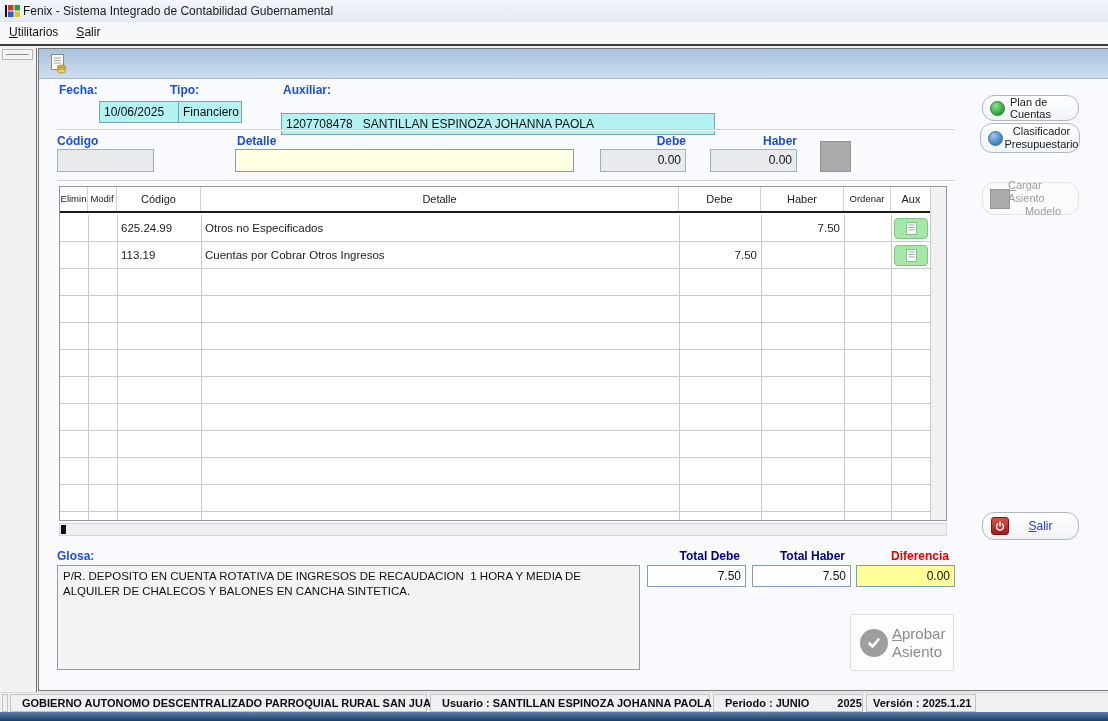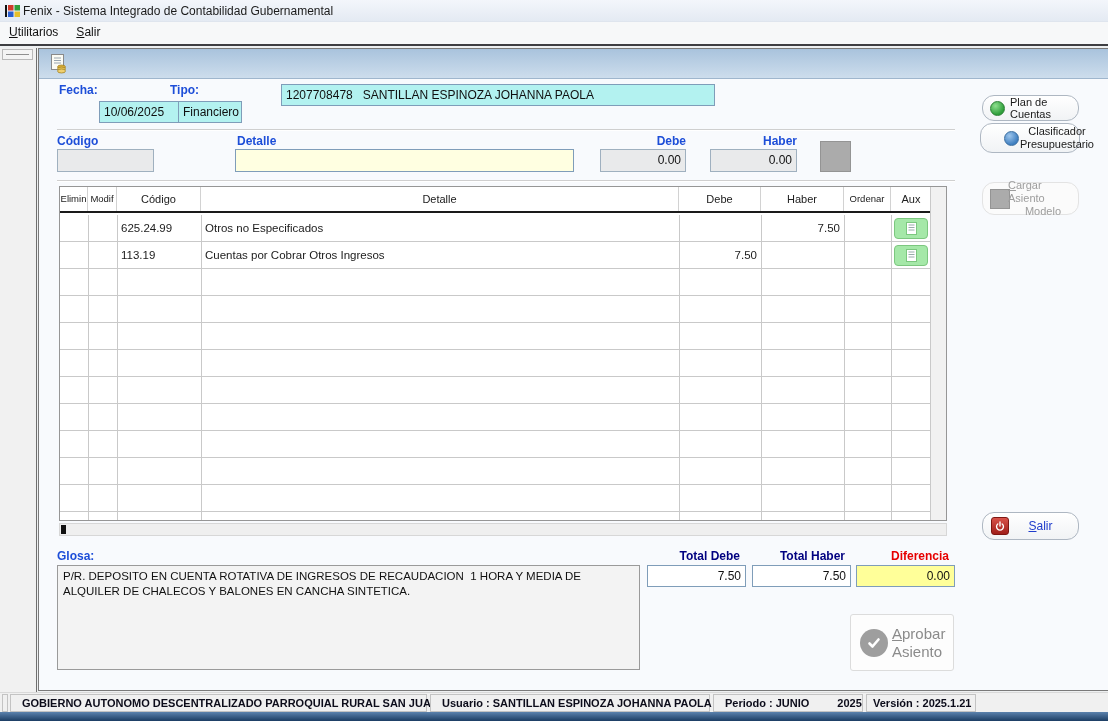--- a/index.html
+++ b/index.html
@@ -143,21 +143,21 @@
         </svg>
       </div>
 
       <span class="abs lbl" style="left:20px;top:34px;">Fecha:</span>
       <div class="abs fld fld-cyan" style="left:18px;top:52px;width:84px;height:22px;margin-left:42px;">10/06/2025</div>
 
       <span class="abs lbl" style="left:131px;top:34px;">Tipo:</span>
       <div class="abs fld fld-cyan" style="left:139px;top:52px;width:64px;height:22px;">Financiero</div>
 
       <span class="abs lbl" style="left:244px;top:34px;">Auxiliar:</span>
-      <div class="abs fld fld-cyan" style="left:242px;top:35px;width:434px;height:22px;">1207708478   SANTILLAN ESPINOZA JOHANNA PAOLA</div>
+      <div class="abs fld fld-cyan" style="left:242px;top:64px;width:434px;height:22px;">1207708478   SANTILLAN ESPINOZA JOHANNA PAOLA</div>
 
       <div class="abs sep" style="left:18px;top:80px;width:898px;"></div>
 
       <span class="abs lbl" style="left:18px;top:85px;">Código</span>
       <div class="abs fld fld-gray" style="left:18px;top:100px;width:97px;height:23px;"></div>
 
       <span class="abs lbl" style="left:198px;top:85px;">Detalle</span>
       <div class="abs fld fld-yellow" style="left:196px;top:100px;width:339px;height:23px;"></div>
 
       <span class="abs lbl" style="left:561px;top:85px;width:86px;text-align:right;">Debe</span>
@@ -247,21 +247,21 @@
           <span class="ulf">Aprobar</span><br>
           <span>Asiento</span>
         </span>
       </div>
 
       <div class="side-btn" style="left:943px;top:46px;width:97px;height:26px;">
         <span class="sphere green"></span>
         <span style="font-size:11px;">Plan de Cuentas</span>
       </div>
 
-      <div class="side-btn" style="left:941px;top:74px;width:100px;height:30px;padding-left:16px;">
+      <div class="side-btn" style="left:941px;top:74px;width:100px;height:30px;">
         <span class="sphere blue"></span>
         <span class="btn-2line" style="margin-left:-4px;">
           <span>Clasificador</span>
           <span>Presupuestario</span>
         </span>
       </div>
 
       <div class="side-btn disabled-btn" style="left:943px;top:133px;width:97px;height:33px;">
         <span class="gray-sq" style="width:20px;height:20px;margin-left:7px;"></span>
         <span class="btn-2line" style="margin-left:-2px;justify-content:space-between;">

